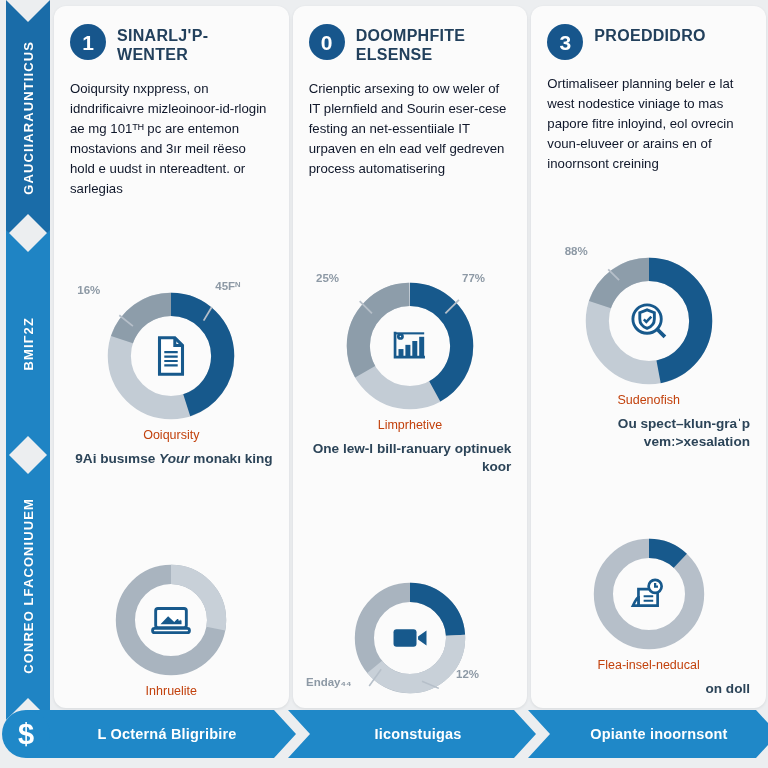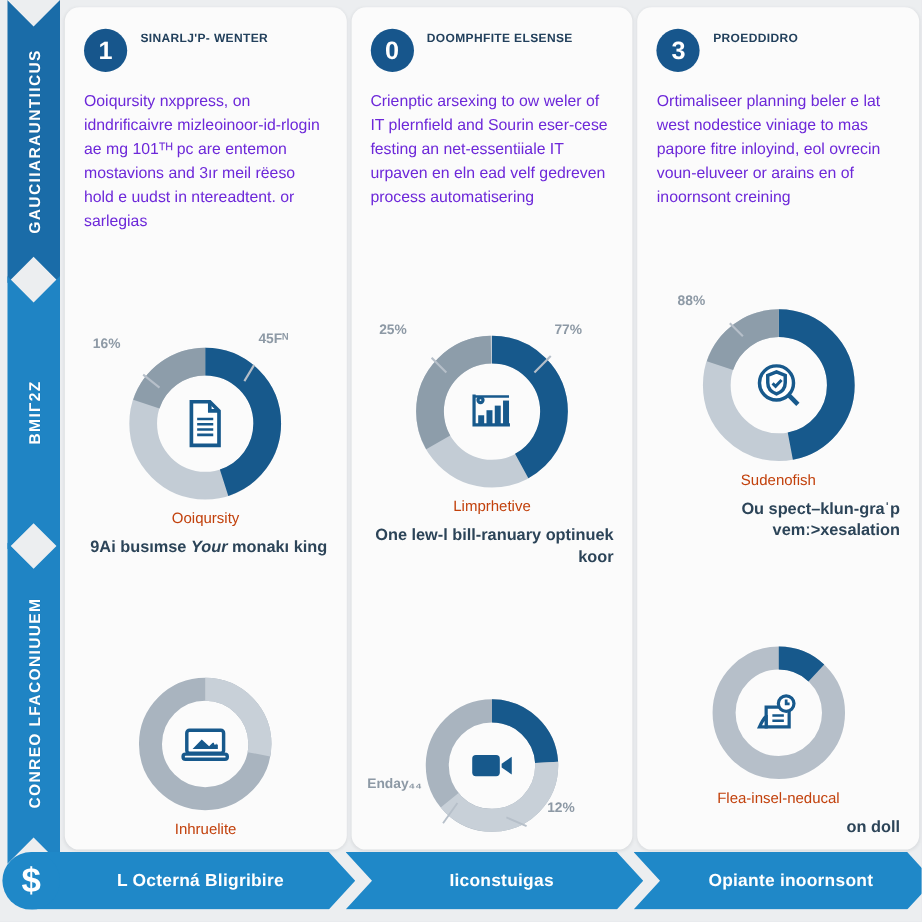--- a/index.html
+++ b/index.html
@@ -77,28 +77,28 @@
     flex: 0 0 auto;
     width: 36px; height: 36px; border-radius: 50%;
     background: #17568c;
     color: #ffffff;
     font-size: 21px; font-weight: bold;
     display: flex; align-items: center; justify-content: center;
     line-height: 1;
   }
   .card-title {
     color: #22405c;
-    font-size: 10px; font-weight: bold;
+    font-size: 16px; font-weight: bold;
     letter-spacing: .3px;
     line-height: 1.18;
     padding-top: 3px;
     text-transform: uppercase;
   }
   .card-body {
-    color: #6d28d9;
+    color: #0f172a;
     font-size: 13.2px;
     line-height: 1.52;
     margin-bottom: 6px;
   }
 
   
   .donut-block { position: relative; margin-top: auto; }
   .donut-wrap {
     position: relative;
     width: 136px; height: 136px;
@@ -284,21 +284,21 @@
             <circle cx="50" cy="50" r="38" fill="none" stroke="#c8d0d8" stroke-width="16" stroke-dasharray="95.5 143.3" stroke-dashoffset="-57.3" transform="rotate(-90 50 50)"></circle>
             <path d="M26 76 L16 90" stroke="#b6bfc9" stroke-width="1.3" fill="none"></path>
             <path d="M60 86 L74 92" stroke="#b6bfc9" stroke-width="1.3" fill="none"></path>
           </svg>
           <div class="donut-icon">
             <svg viewBox="0 0 24 24">
               <rect x="3.4" y="7.4" width="12" height="9.2" rx="1.6" fill="#17598c"></rect>
               <path d="M16.2 11.2l4.4-3.1v7.8l-4.4-3.1z" fill="#17598c"></path>
             </svg>
           </div>
-          <span class="pct" style="left:-44px; top:70px;">Enday₄₄</span>
+          <span class="pct" style="left:-44px; top:98px;">Enday₄₄</span>
           <span class="pct" style="left:106px; top:90px;">12%</span>
         </div>
       </div>
     </div>
 
     <div class="card">
       <div class="card-head">
         <div class="badge">3</div>
         <div class="card-title">PROEDDIDRO</div>
       </div>

